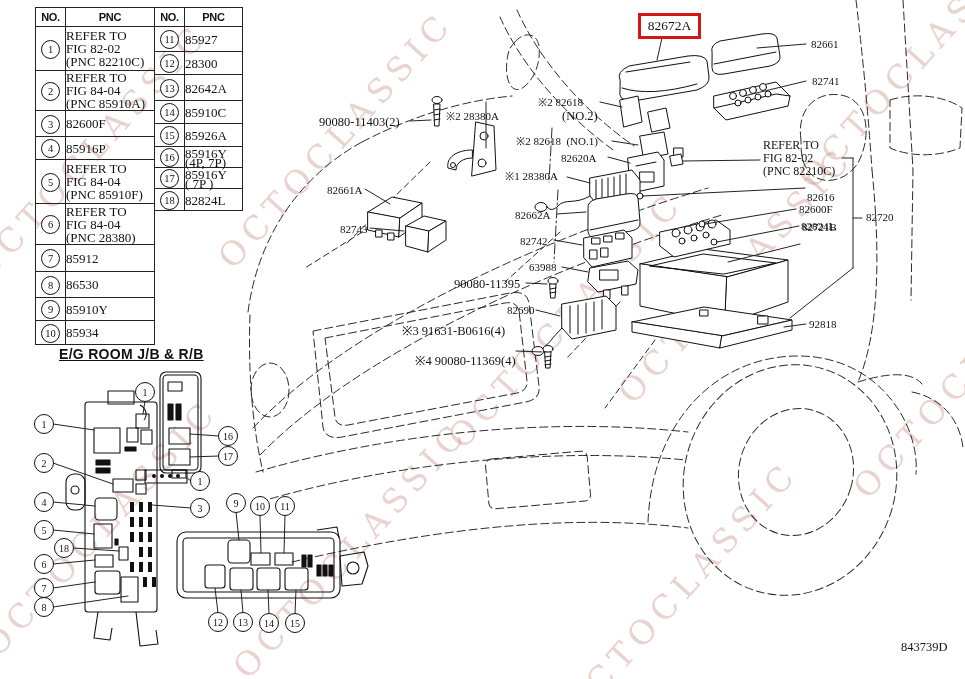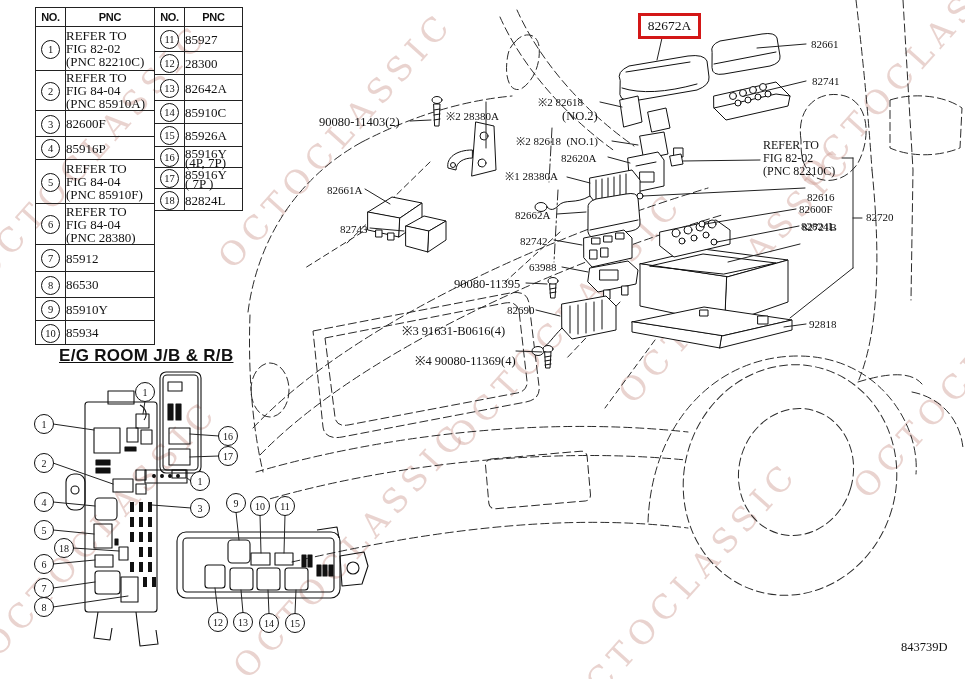--- a/index.html
+++ b/index.html
@@ -21,21 +21,21 @@
   .sub{display:block;text-align:left;font-size:13px;line-height:8px;padding-right:3px;margin-top:-1px;}
   
   .lbl{position:absolute;font-size:11px;white-space:pre;line-height:14px;}
   .lbl-sm{font-size:12.5px;}
   .ref{font-size:12px;line-height:13px;white-space:pre-line;}
   .hl{position:absolute;left:638px;top:13px;width:57px;height:20px;border:3px solid #d31717;
       display:flex;align-items:center;justify-content:center;font-size:13.5px;background:#fff;}
   .notes{position:absolute;left:396px;top:587px;font-family:"Liberation Sans","DejaVu Sans",sans-serif;
       font-size:12.5px;line-height:17.5px;white-space:pre;}
   .inset-title{position:absolute;left:59px;top:346px;font-family:"Liberation Sans",sans-serif;
-      font-size:17px;font-weight:bold;text-decoration:underline;letter-spacing:0.3px;}
+      font-size:14px;font-weight:bold;text-decoration:underline;letter-spacing:0.3px;}
   .code{position:absolute;left:901px;top:640px;font-size:12.5px;}
   
   .co{position:absolute;width:18px;height:18px;border:1.2px solid #111;border-radius:50%;background:#fff;
       display:flex;align-items:center;justify-content:center;font-size:10px;
       transform:translate(-50%,-50%);font-family:"Liberation Serif",serif;}
   svg.art{position:absolute;left:0;top:0;}
 </style>
 </head>
 <body>
 

